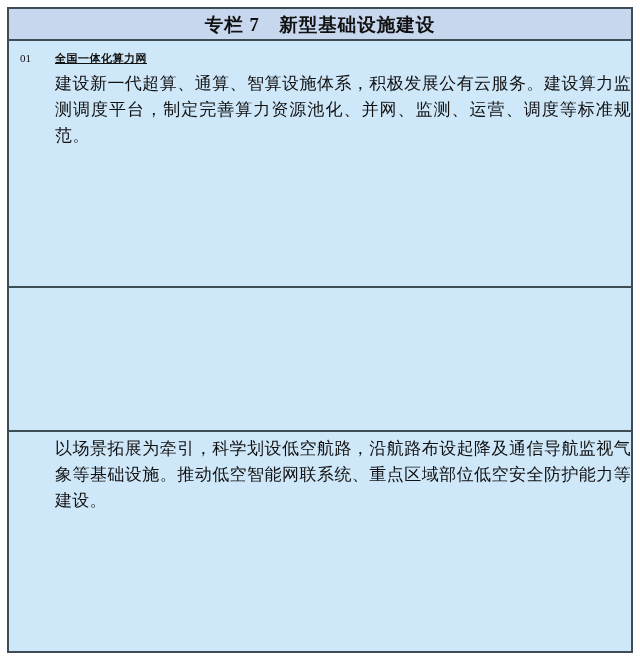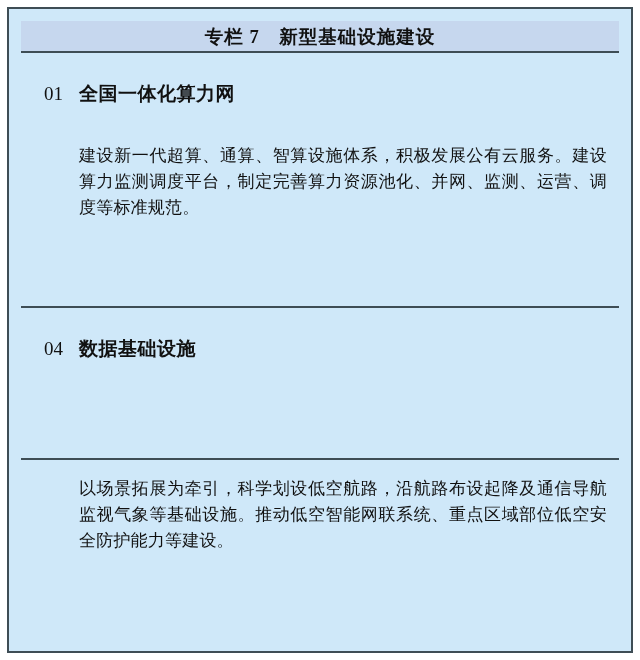--- a/index.html
+++ b/index.html
@@ -1,15 +1,15 @@
 <!DOCTYPE html>
 <html><head>
 <meta charset="utf-8">
 <style>
-  * { margin: 0; padding: 12px; box-sizing: border-box; }
+  * { margin: 0; padding: 0; box-sizing: border-box; }
   html, body {
     width: 640px; height: 660px;
     background: #ffffff;
     font-family: "Liberation Serif", "DejaVu Serif", serif;
     color: #111111;
     overflow: hidden;
   }
   .panel {
     position: absolute;
     left: 7px; top: 7px;
@@ -37,30 +37,31 @@
     border-bottom: 2px solid #3e4d55;
     padding: 4px 0 6px 0;
     flex: 1 1 auto;
   }
   .section:last-child { border-bottom: none; }
   .section-heading {
     display: flex;
     align-items: flex-start;
     padding-left: 11px;
     line-height: 26px;
-    font-size: 19px;
+    font-size: 11px;
   }
   .section-num {
     width: 35px;
     flex: 0 0 auto;
     font-weight: normal;
   }
   .section-title {
     font-weight: bold;
     letter-spacing: 0.5px;
+    text-decoration: underline;
   }
   .section-body {
     margin-left: 46px;
     font-size: 17px;
     line-height: 26px;
     text-align: justify;
     text-justify: inter-ideograph;
     letter-spacing: 0.2px;
   }
 </style>
@@ -77,23 +78,19 @@
     <div class="section-heading">
       <span class="section-num">01</span>
       <span class="section-title">全国一体化算力网</span>
     </div>
     <div class="section-body">建设新一代超算、通算、智算设施体系，积极发展公有云服务。建设算力监测调度平台，制定完善算力资源池化、并网、监测、运营、调度等标准规范。</div>
   </div>
 
 
 
   <div class="section">
-    <div class="section-heading">
-      <span class="section-num">04</span>
-      <span class="section-title">数据基础设施</span>
-    </div>
   </div>
 
   <div class="section">
     <div class="section-body">以场景拓展为牵引，科学划设低空航路，沿航路布设起降及通信导航监视气象等基础设施。推动低空智能网联系统、重点区域部位低空安全防护能力等建设。</div>
   </div>
 
 </div>
 
 </body></html>

